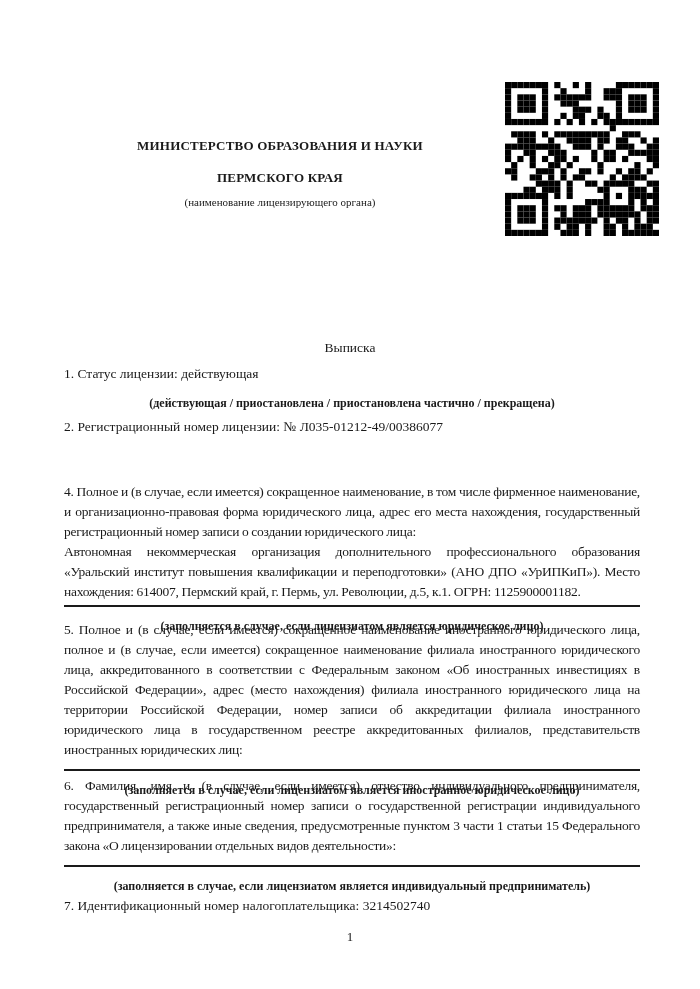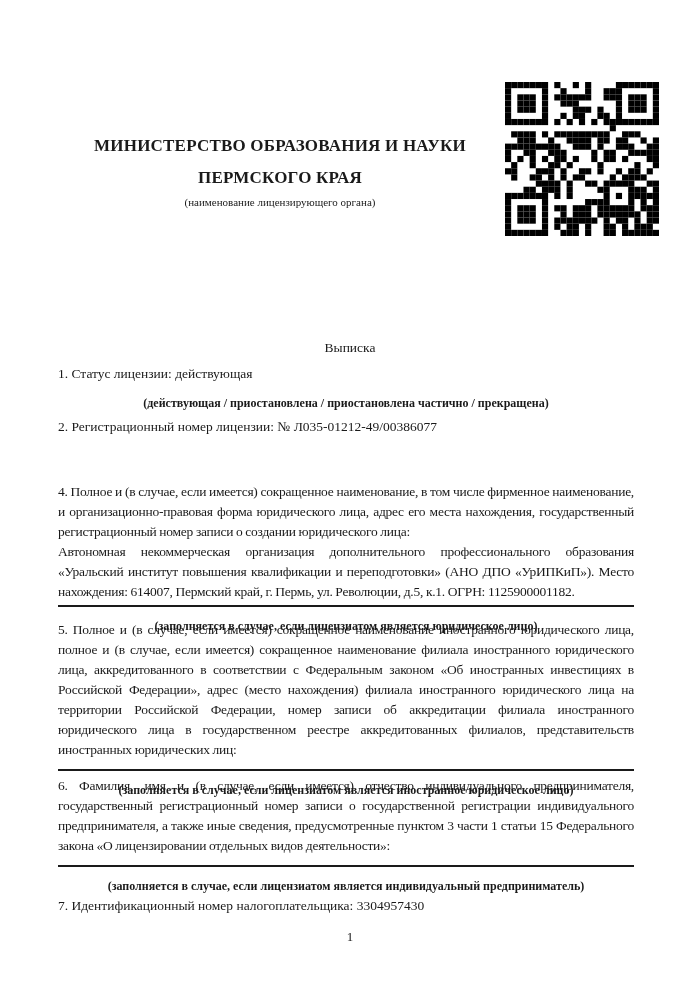--- a/index.html
+++ b/index.html
@@ -2,25 +2,25 @@
 <html><head>
 <meta charset="utf-8">
 <style>
   html,body { margin:0; padding:0; background:#ffffff; }
   .page {
     position:relative; width:700px; height:989px; background:#ffffff;
     font-family:"Liberation Serif", serif; color:#1a1a1a; overflow:hidden;
   }
   .qr { position:absolute; left:505px; top:82px; width:154px; height:154px; }
   .header { position:absolute; left:62px; top:130px; width:436px; text-align:center; }
-  .h1 { font-weight:bold; font-size:17px; line-height:32px; white-space:nowrap; letter-spacing:0.2px;text-align:center; }
+  .h1 { font-weight:bold; font-size:13px; line-height:32px; white-space:nowrap; letter-spacing:0.2px;text-align:center; }
   .hcap { font-size:11px; line-height:14px; margin-top:1px;font-family:Liberation Serif, serif; }
   .title { position:absolute; left:62px; top:297px; width:576px; text-align:center;
            font-size:13.5px; line-height:21px;margin-top:40px; }
-  .item { position:absolute; left:58px; width:576px; font-size:13.5px; line-height:20px; }
+  .item { position:absolute; left:64px; width:576px; font-size:13.5px; line-height:20px; }
   .just { text-align:justify; text-align-last:left; letter-spacing:-0.25px; word-spacing:-0.3px; }
   .rule { border-top:2px solid #1a1a1a; margin-top:3px; }
   .rule-gap { border-top:2px solid #1a1a1a; margin-top:9px; }
   .cap { font-size:12px; line-height:15px; text-align:center; margin-top:12px; letter-spacing:0;font-weight:bold; }
   .pageno { position:absolute; left:62px; top:929px; width:576px; text-align:center; font-size:13px; }
 </style>
 </head>
 <body>
 
 <div class="page">
@@ -408,18 +408,18 @@
     <div class="cap">(заполняется в случае, если лицензиатом является иностранное юридическое лицо)</div>
   </div>
 
   <div class="item" style="top:776px">
     <div class="just">6. Фамилия, имя и (в случае, если имеется) отчество индивидуального предпринимателя, государственный регистрационный номер записи о государственной регистрации индивидуального предпринимателя, а также иные сведения, предусмотренные пунктом 3 части 1 статьи 15 Федерального закона «О лицензировании отдельных видов деятельности»:</div>
     <div class="rule-gap"></div>
     <div class="cap">(заполняется в случае, если лицензиатом является индивидуальный предприниматель)</div>
   </div>
 
   <div class="item" style="top:896px">
-    <div>7. Идентификационный номер налогоплательщика: 3304957430</div>
+    <div>7. Идентификационный номер налогоплательщика: 3214502740</div>
   </div>
 
   <div class="pageno">1</div>
 
 </div>
 
 </body></html>

